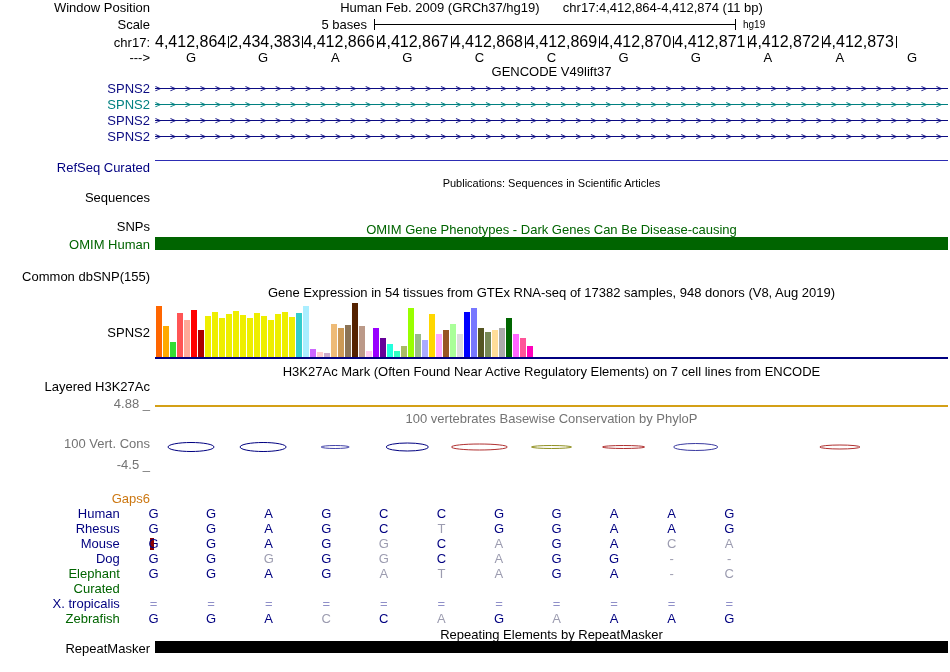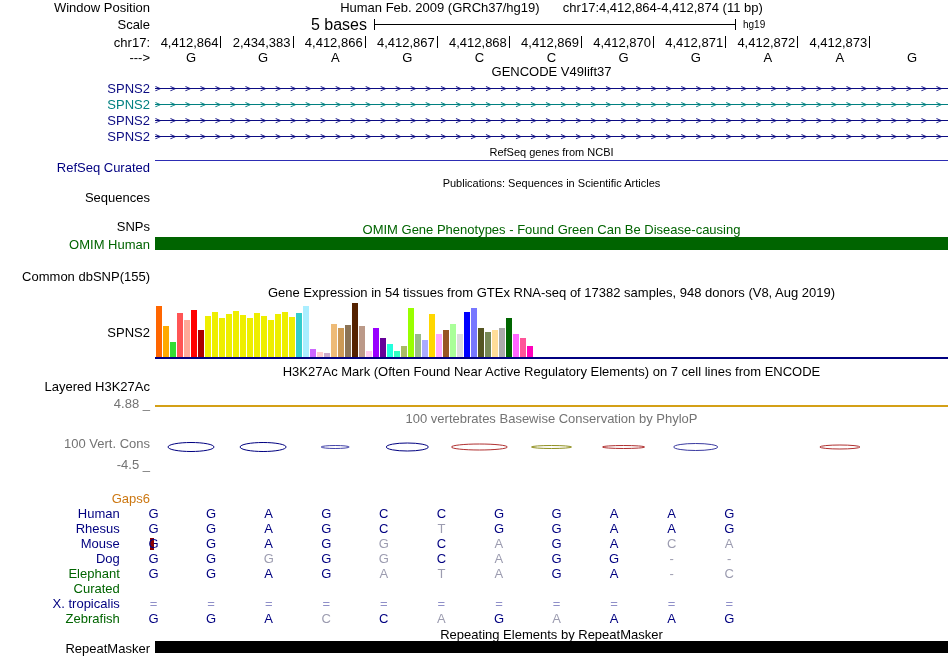--- a/index.html
+++ b/index.html
@@ -7,21 +7,21 @@
   body{font-family:"Liberation Sans",sans-serif;color:#000}
   #browser{position:relative;width:950px;height:672px;background:#fff;overflow:hidden;font-size:13px}
   .gutter{position:absolute;left:0;width:150px;text-align:right;font-size:13px;line-height:13px;white-space:nowrap}
   .link{color:#000080}
   .blue{color:#737373}
   .green{color:#006400}
   .orange{color:#cc7711}
   .track-center{position:absolute;left:155px;width:793px;text-align:center;font-size:13px;line-height:13px;white-space:nowrap}
   .small{font-size:11px}
   .flex11{position:absolute;left:155px;width:793px;display:flex}
-  .ruler-cell{flex:1;display:flex;justify-content:center;align-items:center;font-size:13px}
+  .ruler-cell{flex:1;display:flex;justify-content:center;align-items:center;font-size:16px}
   .tick{display:inline-block;width:1px;height:12px;background:#000;margin-left:2px}
   .seq-cell{flex:1;text-align:center;font-size:13px}
   .scale-bracket{position:absolute;left:374px;top:19px;width:362px;height:11px;border-left:1px solid #000;border-right:1px solid #000;
     background:linear-gradient(to bottom,transparent 5px,#000 5px,#000 6px,transparent 6px)}
   .gene-row{position:absolute;left:155px;width:793px;height:15px;overflow:hidden;white-space:nowrap;
     font-family:"DejaVu Sans Mono",monospace;font-size:10px;line-height:15px;letter-spacing:9px;
     background-image:linear-gradient(currentColor,currentColor);background-size:100% 1px;background-position:0 7px;background-repeat:no-repeat}
   .hline{position:absolute;left:155px;width:793px}
   .gtex-bars{position:absolute;left:156px;top:302px;width:640px;height:56px}
   .gtex-bar{position:absolute;bottom:0;width:6px}
@@ -41,21 +41,21 @@
 <div id="browser">
 
   <div class="gutter" style="top:1px">Window Position</div>
   <div class="track-center" style="top:1px">
     <span>Human Feb. 2009 (GRCh37/hg19)</span>
     <span style="display:inline-block;width:16px"></span>
     <span>chr17:4,412,864-4,412,874 (11 bp)</span>
   </div>
 
   <div class="gutter" style="top:18px">Scale</div>
-  <div style="position:absolute;left:155px;top:18px;width:212px;text-align:right;font-size:16px;line-height:13px">5 bases</div>
+  <div style="position:absolute;left:155px;top:18px;width:212px;text-align:right;font-size:13px;line-height:13px">5 bases</div>
   <div class="scale-bracket"></div>
   <div style="position:absolute;left:743px;top:18px;font-size:10px;line-height:13px">hg19</div>
 
   <div class="gutter" style="top:36px">chr17:</div>
   <div class="flex11" style="top:35px;height:14px" id="ruler">
       <div class="ruler-cell">
         <span>4,412,864</span>
         <span class="tick"></span>
       </div>
       <div class="ruler-cell">
@@ -115,29 +115,28 @@
   <div class="track-center" style="top:65px">GENCODE V49lift37</div>
   <div class="gutter link gencode-label" style="top: 82px; color: rgb(12, 12, 130);">SPNS2</div>
   <div class="gutter link gencode-label" style="top: 98px; color: rgb(0, 128, 128);">SPNS2</div>
   <div class="gutter link gencode-label" style="top: 114px; color: rgb(12, 12, 130);">SPNS2</div>
   <div class="gutter link gencode-label" style="top: 130px; color: rgb(12, 12, 130);">SPNS2</div>
   <div class="gene-row" style="top: 81px; color: rgb(12, 12, 130);">&gt;&gt;&gt;&gt;&gt;&gt;&gt;&gt;&gt;&gt;&gt;&gt;&gt;&gt;&gt;&gt;&gt;&gt;&gt;&gt;&gt;&gt;&gt;&gt;&gt;&gt;&gt;&gt;&gt;&gt;&gt;&gt;&gt;&gt;&gt;&gt;&gt;&gt;&gt;&gt;&gt;&gt;&gt;&gt;&gt;&gt;&gt;&gt;&gt;&gt;&gt;&gt;&gt;&gt;&gt;&gt;</div>
   <div class="gene-row" style="top: 97px; color: rgb(0, 128, 128);">&gt;&gt;&gt;&gt;&gt;&gt;&gt;&gt;&gt;&gt;&gt;&gt;&gt;&gt;&gt;&gt;&gt;&gt;&gt;&gt;&gt;&gt;&gt;&gt;&gt;&gt;&gt;&gt;&gt;&gt;&gt;&gt;&gt;&gt;&gt;&gt;&gt;&gt;&gt;&gt;&gt;&gt;&gt;&gt;&gt;&gt;&gt;&gt;&gt;&gt;&gt;&gt;&gt;&gt;&gt;&gt;</div>
   <div class="gene-row" style="top: 113px; color: rgb(12, 12, 130);">&gt;&gt;&gt;&gt;&gt;&gt;&gt;&gt;&gt;&gt;&gt;&gt;&gt;&gt;&gt;&gt;&gt;&gt;&gt;&gt;&gt;&gt;&gt;&gt;&gt;&gt;&gt;&gt;&gt;&gt;&gt;&gt;&gt;&gt;&gt;&gt;&gt;&gt;&gt;&gt;&gt;&gt;&gt;&gt;&gt;&gt;&gt;&gt;&gt;&gt;&gt;&gt;&gt;&gt;&gt;&gt;</div>
   <div class="gene-row" style="top: 129px; color: rgb(12, 12, 130);">&gt;&gt;&gt;&gt;&gt;&gt;&gt;&gt;&gt;&gt;&gt;&gt;&gt;&gt;&gt;&gt;&gt;&gt;&gt;&gt;&gt;&gt;&gt;&gt;&gt;&gt;&gt;&gt;&gt;&gt;&gt;&gt;&gt;&gt;&gt;&gt;&gt;&gt;&gt;&gt;&gt;&gt;&gt;&gt;&gt;&gt;&gt;&gt;&gt;&gt;&gt;&gt;&gt;&gt;&gt;&gt;</div>
 
-  <div class="track-center small" style="top:146px">RefSeq genes from NCBI</div>
   <div class="hline" style="top: 160px; height: 1px; background: rgb(45, 45, 180);"></div>
   <div class="gutter link" style="top:161px">RefSeq Curated</div>
 
   <div class="track-center small" style="top:177px">Publications: Sequences in Scientific Articles</div>
   <div class="gutter" style="top:191px">Sequences</div>
   <div class="gutter" style="top:220px">SNPs</div>
 
-  <div class="track-center green" style="top:223px">OMIM Gene Phenotypes - Found Green Can Be Disease-causing</div>
+  <div class="track-center green" style="top:223px">OMIM Gene Phenotypes - Dark Genes Can Be Disease-causing</div>
   <div class="gutter green" style="top:238px">OMIM Human</div>
   <div class="hline" style="top: 237px; height: 13px; background: rgb(0, 100, 0);"></div>
 
   <div class="gutter" style="top:270px">Common dbSNP(155)</div>
 
   <div class="track-center" style="top:286px">Gene Expression in 54 tissues from GTEx RNA-seq of 17382 samples, 948 donors (V8, Aug 2019)</div>
   <div class="gutter" style="top:326px">SPNS2</div>
   <div class="gtex-bars" id="gtex-bars">
       <span class="gtex-bar" style="left: 0px; height: 52px; background: rgb(255, 102, 0);"></span>
       <span class="gtex-bar" style="left: 7px; height: 32px; background: rgb(255, 170, 0);"></span>

